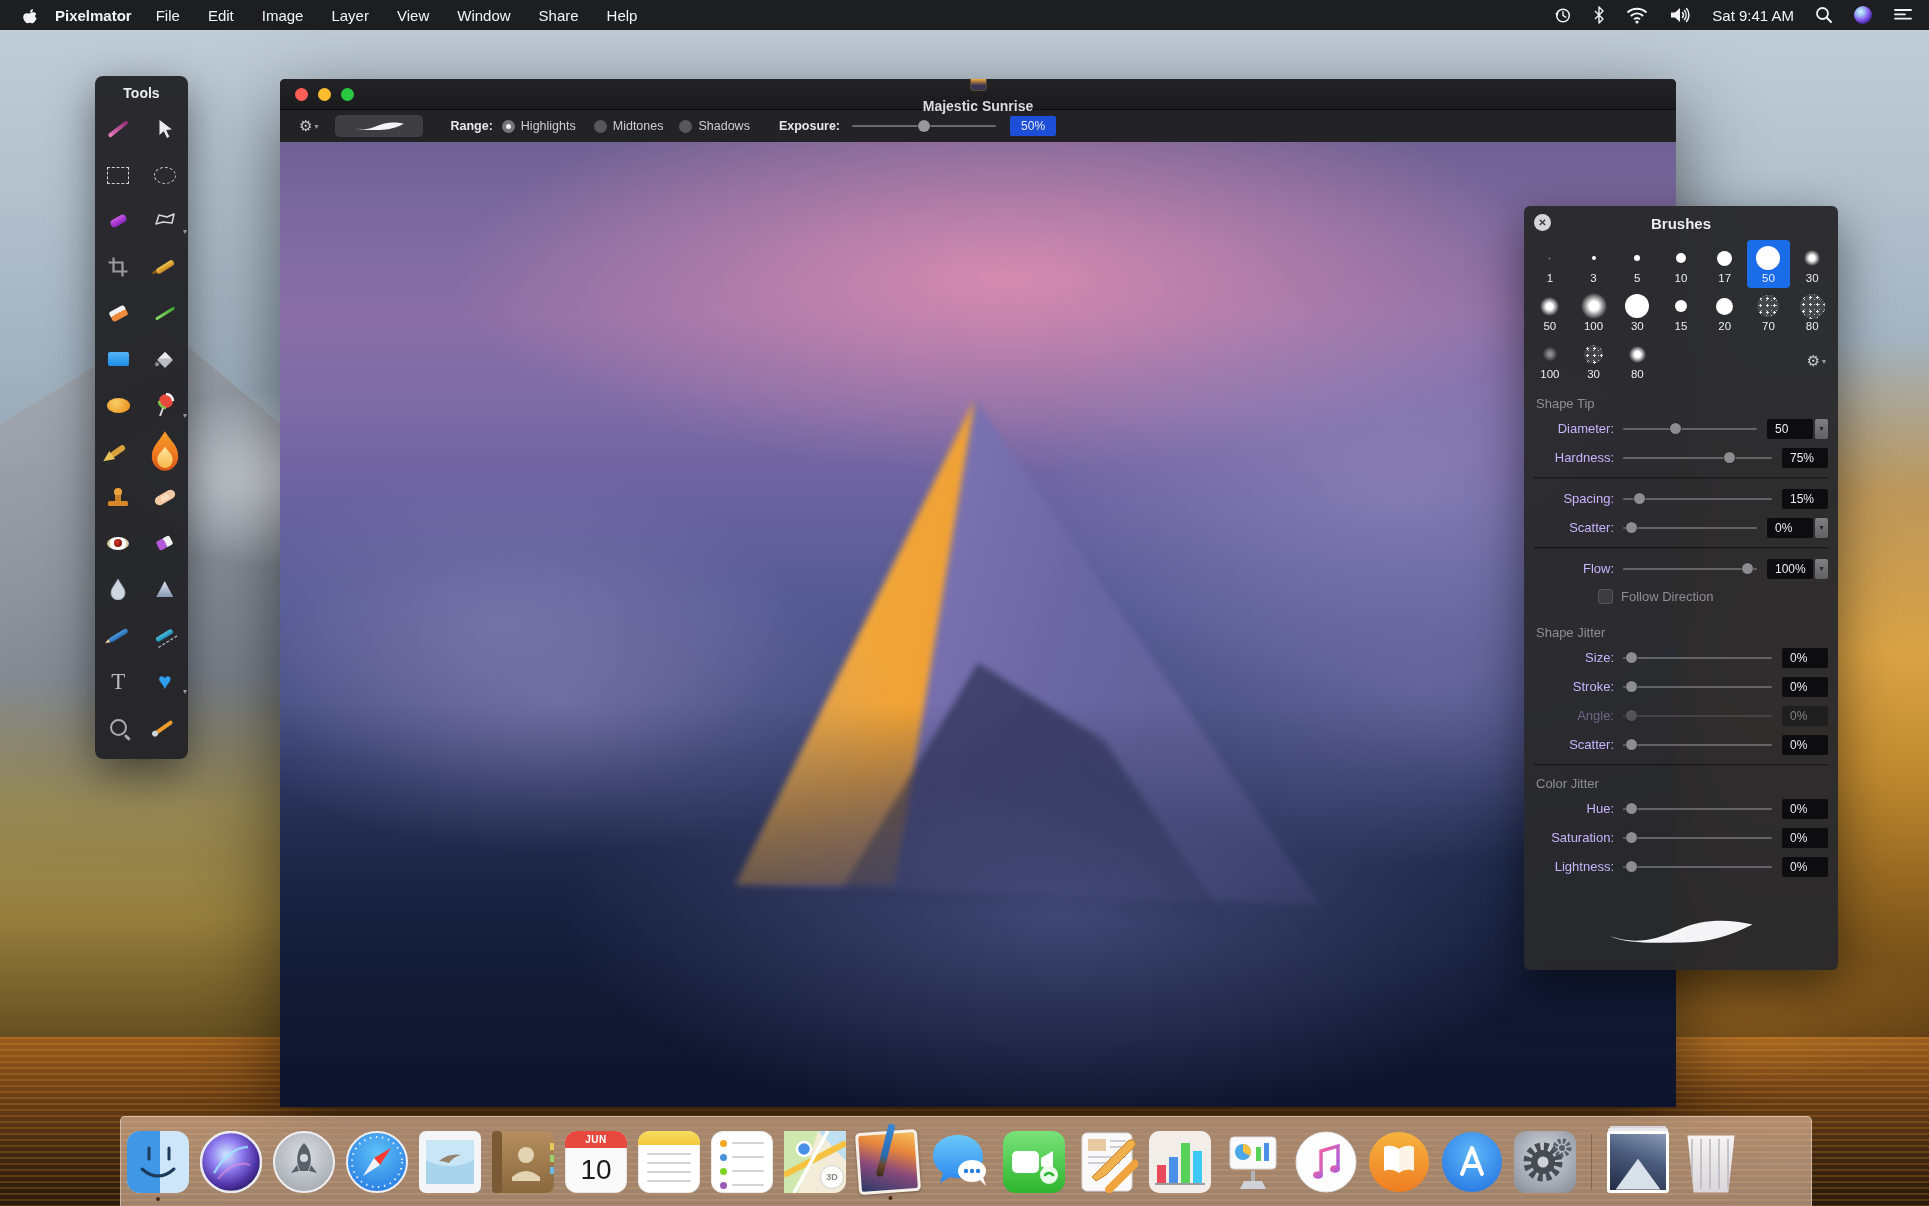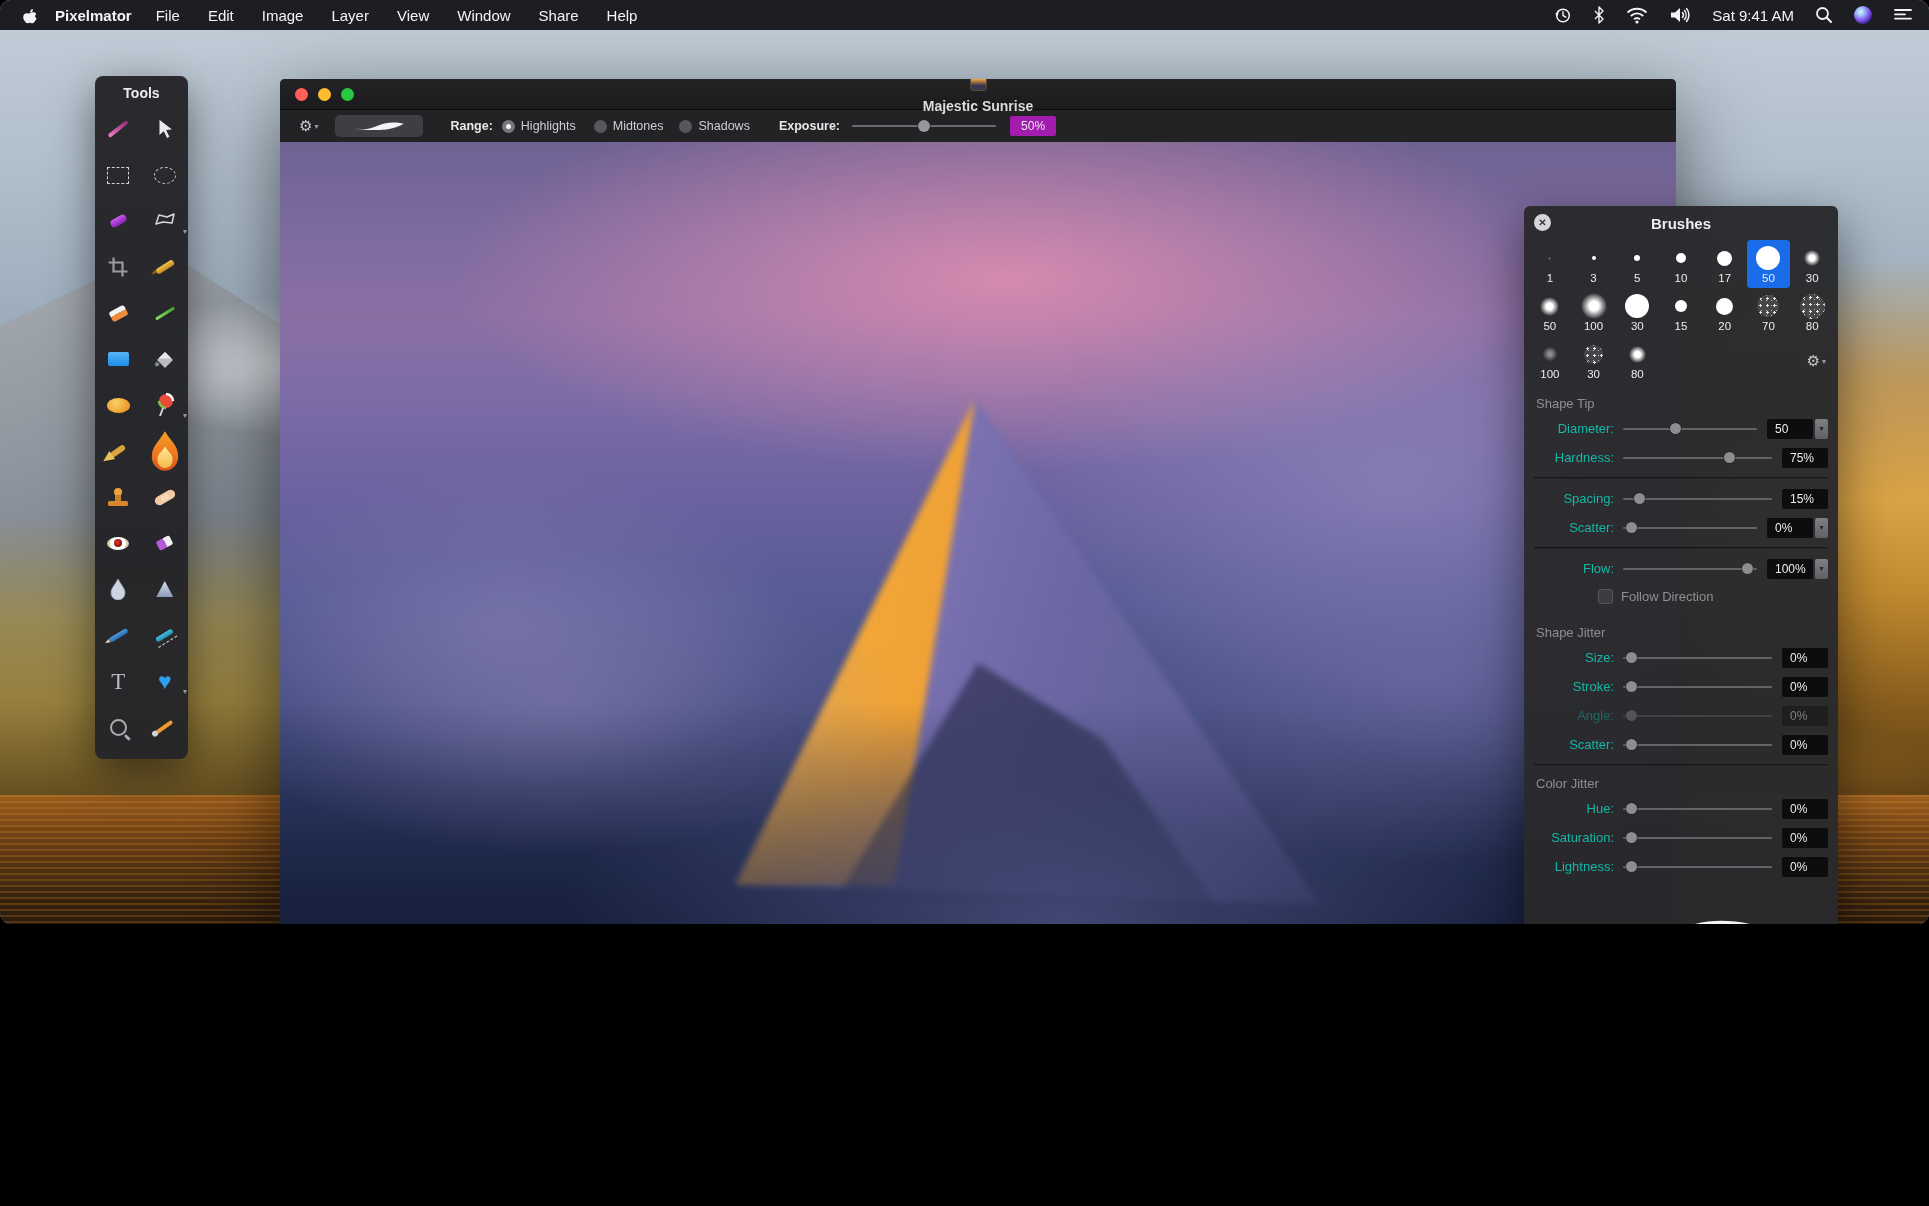--- a/index.html
+++ b/index.html
@@ -1,17 +1,17 @@
 <!DOCTYPE html>
 <html><head>
 <meta charset="utf-8">
 <style>
   html,body{margin:0;padding:0;background:#000;}
-  #screen{position:relative;width:1929px;height:924px;overflow:hidden;
-    font-family:"Liberation Sans",sans-serif;border-radius:11px;-webkit-font-smoothing:antialiased;}
+  #screen{position:relative;width:1929px;height:1206px;overflow:hidden;
+    font-family:"Liberation Sans",sans-serif;-webkit-font-smoothing:antialiased;}
 
   
   .wp{position:absolute;inset:0;
     background:linear-gradient(180deg,#c3ced8 0%,#b3c1cd 16%,#a2b2c0 30%,#92a3b3 42%,#8295a6 52%,#75879a 58%,#6d7f92 62%);}
   .wp-mtn{position:absolute;left:0;top:26%;width:60%;height:46%;
     clip-path:polygon(0 20%,14% 2%,30% 30%,46% 10%,64% 50%,82% 72%,100% 100%,0 100%);
     background:linear-gradient(160deg,#a8adb4 0%,#8d939c 30%,#6f7680 55%,#565d68 78%,#434a54 100%);}
   .wp-snow{position:absolute;left:4%;top:30%;width:40%;height:24%;
     background:radial-gradient(ellipse 40% 45% at 30% 40%,rgba(235,240,244,.8),rgba(235,240,244,0) 70%),
                radial-gradient(ellipse 30% 35% at 60% 55%,rgba(225,232,238,.6),rgba(225,232,238,0) 70%);}
@@ -100,21 +100,21 @@
   .stroke-btn{margin-left:17px;width:88px;height:22px;border-radius:5px;background:#3f3f43;display:flex;align-items:center;justify-content:center;}
   .stroke-btn svg{width:70px;height:16px;}
   .tb-label{font-weight:bold;color:#e9e9eb;}
   .radio{width:13px;height:13px;border-radius:50%;background:#58585c;display:inline-block;position:relative;}
   .radio.sel{background:#77777b;}
   .radio.sel::after{content:"";position:absolute;left:4px;top:4px;width:5px;height:5px;border-radius:50%;background:#f2f2f4;}
   .ropt{display:flex;align-items:center;gap:6px;color:#cfcfd3;}
   .tb-slider{position:relative;width:144px;height:14px;margin-left:12px;}
   .tb-slider .track{position:absolute;left:0;right:0;top:6px;height:2px;background:#6b6b6f;border-radius:1px;}
   .tb-slider .thumb{position:absolute;top:1px;width:12px;height:12px;border-radius:50%;background:#98989c;box-shadow:0 0 0 .5px #1a1a1c;}
-  .tb-val{margin-left:14px;width:46px;height:20px;background:#a21caf;color:#e9e9eb;display:flex;align-items:center;justify-content:center;border-radius:2px;font-size:12px;}
+  .tb-val{margin-left:14px;width:46px;height:20px;background:#1d4ed8;color:#e9e9eb;display:flex;align-items:center;justify-content:center;border-radius:2px;font-size:12px;}
 
   
   .canvas{position:absolute;left:0;top:63px;right:0;bottom:0;overflow:hidden;
     background:linear-gradient(180deg,#6f6293 0%,#7e6ba0 10%,#8a6fa5 18%,#7e6ca6 26%,#6c63a0 36%,#555a93 48%,#3c4678 62%,#273359 76%,#1a2547 88%,#152040 100%);}
   .cv-pink{position:absolute;inset:0;background:radial-gradient(ellipse 55% 28% at 52% 14%,rgba(233,146,178,.8),rgba(233,146,178,0) 72%);}
   .cv-haze{position:absolute;inset:0;background:
     radial-gradient(ellipse 38% 30% at 80% 36%,rgba(158,148,198,.5),rgba(158,148,198,0) 72%),
     radial-gradient(ellipse 30% 24% at 16% 50%,rgba(148,138,188,.42),rgba(148,138,188,0) 70%);}
   .cv-blur{position:absolute;inset:0;filter:blur(3px);}
   .mtn-main{position:absolute;inset:0;clip-path:polygon(49.8% 26.6%,32.6% 77%,74.5% 79%);
@@ -147,21 +147,21 @@
   .bdot.faint{background:radial-gradient(circle,rgba(255,255,255,.45) 18%,rgba(255,255,255,0) 65%);}
   .bdot.texture{background-color:rgba(255,255,255,.12);
     background-image:radial-gradient(#e8e8e8 22%,rgba(0,0,0,0) 24%),radial-gradient(#bdbdbd 18%,rgba(0,0,0,0) 22%);
     background-size:7px 7px,5px 5px;background-position:0 0,2px 3px;}
   .bp-gear{position:absolute;right:12px;top:146px;display:flex;align-items:center;gap:2px;color:#c9c9cd;font-size:15px;}
   .bp-gear .dn{font-size:8px;color:#9a9a9e;}
   .bp-body{padding:2px 10px 0 10px;}
   .seclabel{color:#8e8e93;font-size:13px;margin:10px 2px 3px 2px;}
   .srow{display:flex;align-items:center;height:29px;}
   .srow.disabled{opacity:.42;}
-  .slabel{width:80px;text-align:right;font-size:13px;color:#14b8a6;flex:none;}
+  .slabel{width:80px;text-align:right;font-size:13px;color:#c4b5fd;flex:none;}
   .strack{position:relative;flex:1;height:2px;background:#646468;border-radius:1px;margin:0 10px 0 9px;}
   .sthumb{position:absolute;top:-4.5px;width:11px;height:11px;border-radius:50%;background:#8d8d91;box-shadow:0 0 0 .5px #1c1c1e;}
   .sval{width:46px;height:20px;background:#0d0d0f;color:#ededef;font-size:12px;display:flex;align-items:center;padding-left:8px;border-radius:2px;box-sizing:border-box;flex:none;}
   .schev{width:13px;height:20px;margin-left:2px;border-radius:2px;background:linear-gradient(#808084,#606064);
     color:#26262a;font-size:8px;display:flex;align-items:center;justify-content:center;flex:none;}
   .hdiv{height:1px;background:rgba(0,0,0,.45);border-bottom:1px solid rgba(255,255,255,.06);margin:5px 0;}
   .cbrow{display:flex;align-items:center;gap:8px;height:26px;padding-left:64px;color:#8e8e93;font-size:13px;}
   .cbox{width:13px;height:13px;border-radius:3px;background:#3c3c40;border:1px solid #565659;}
   .bp-swoosh{position:absolute;left:50%;transform:translateX(-50%);bottom:16px;width:230px;height:46px;}
 

